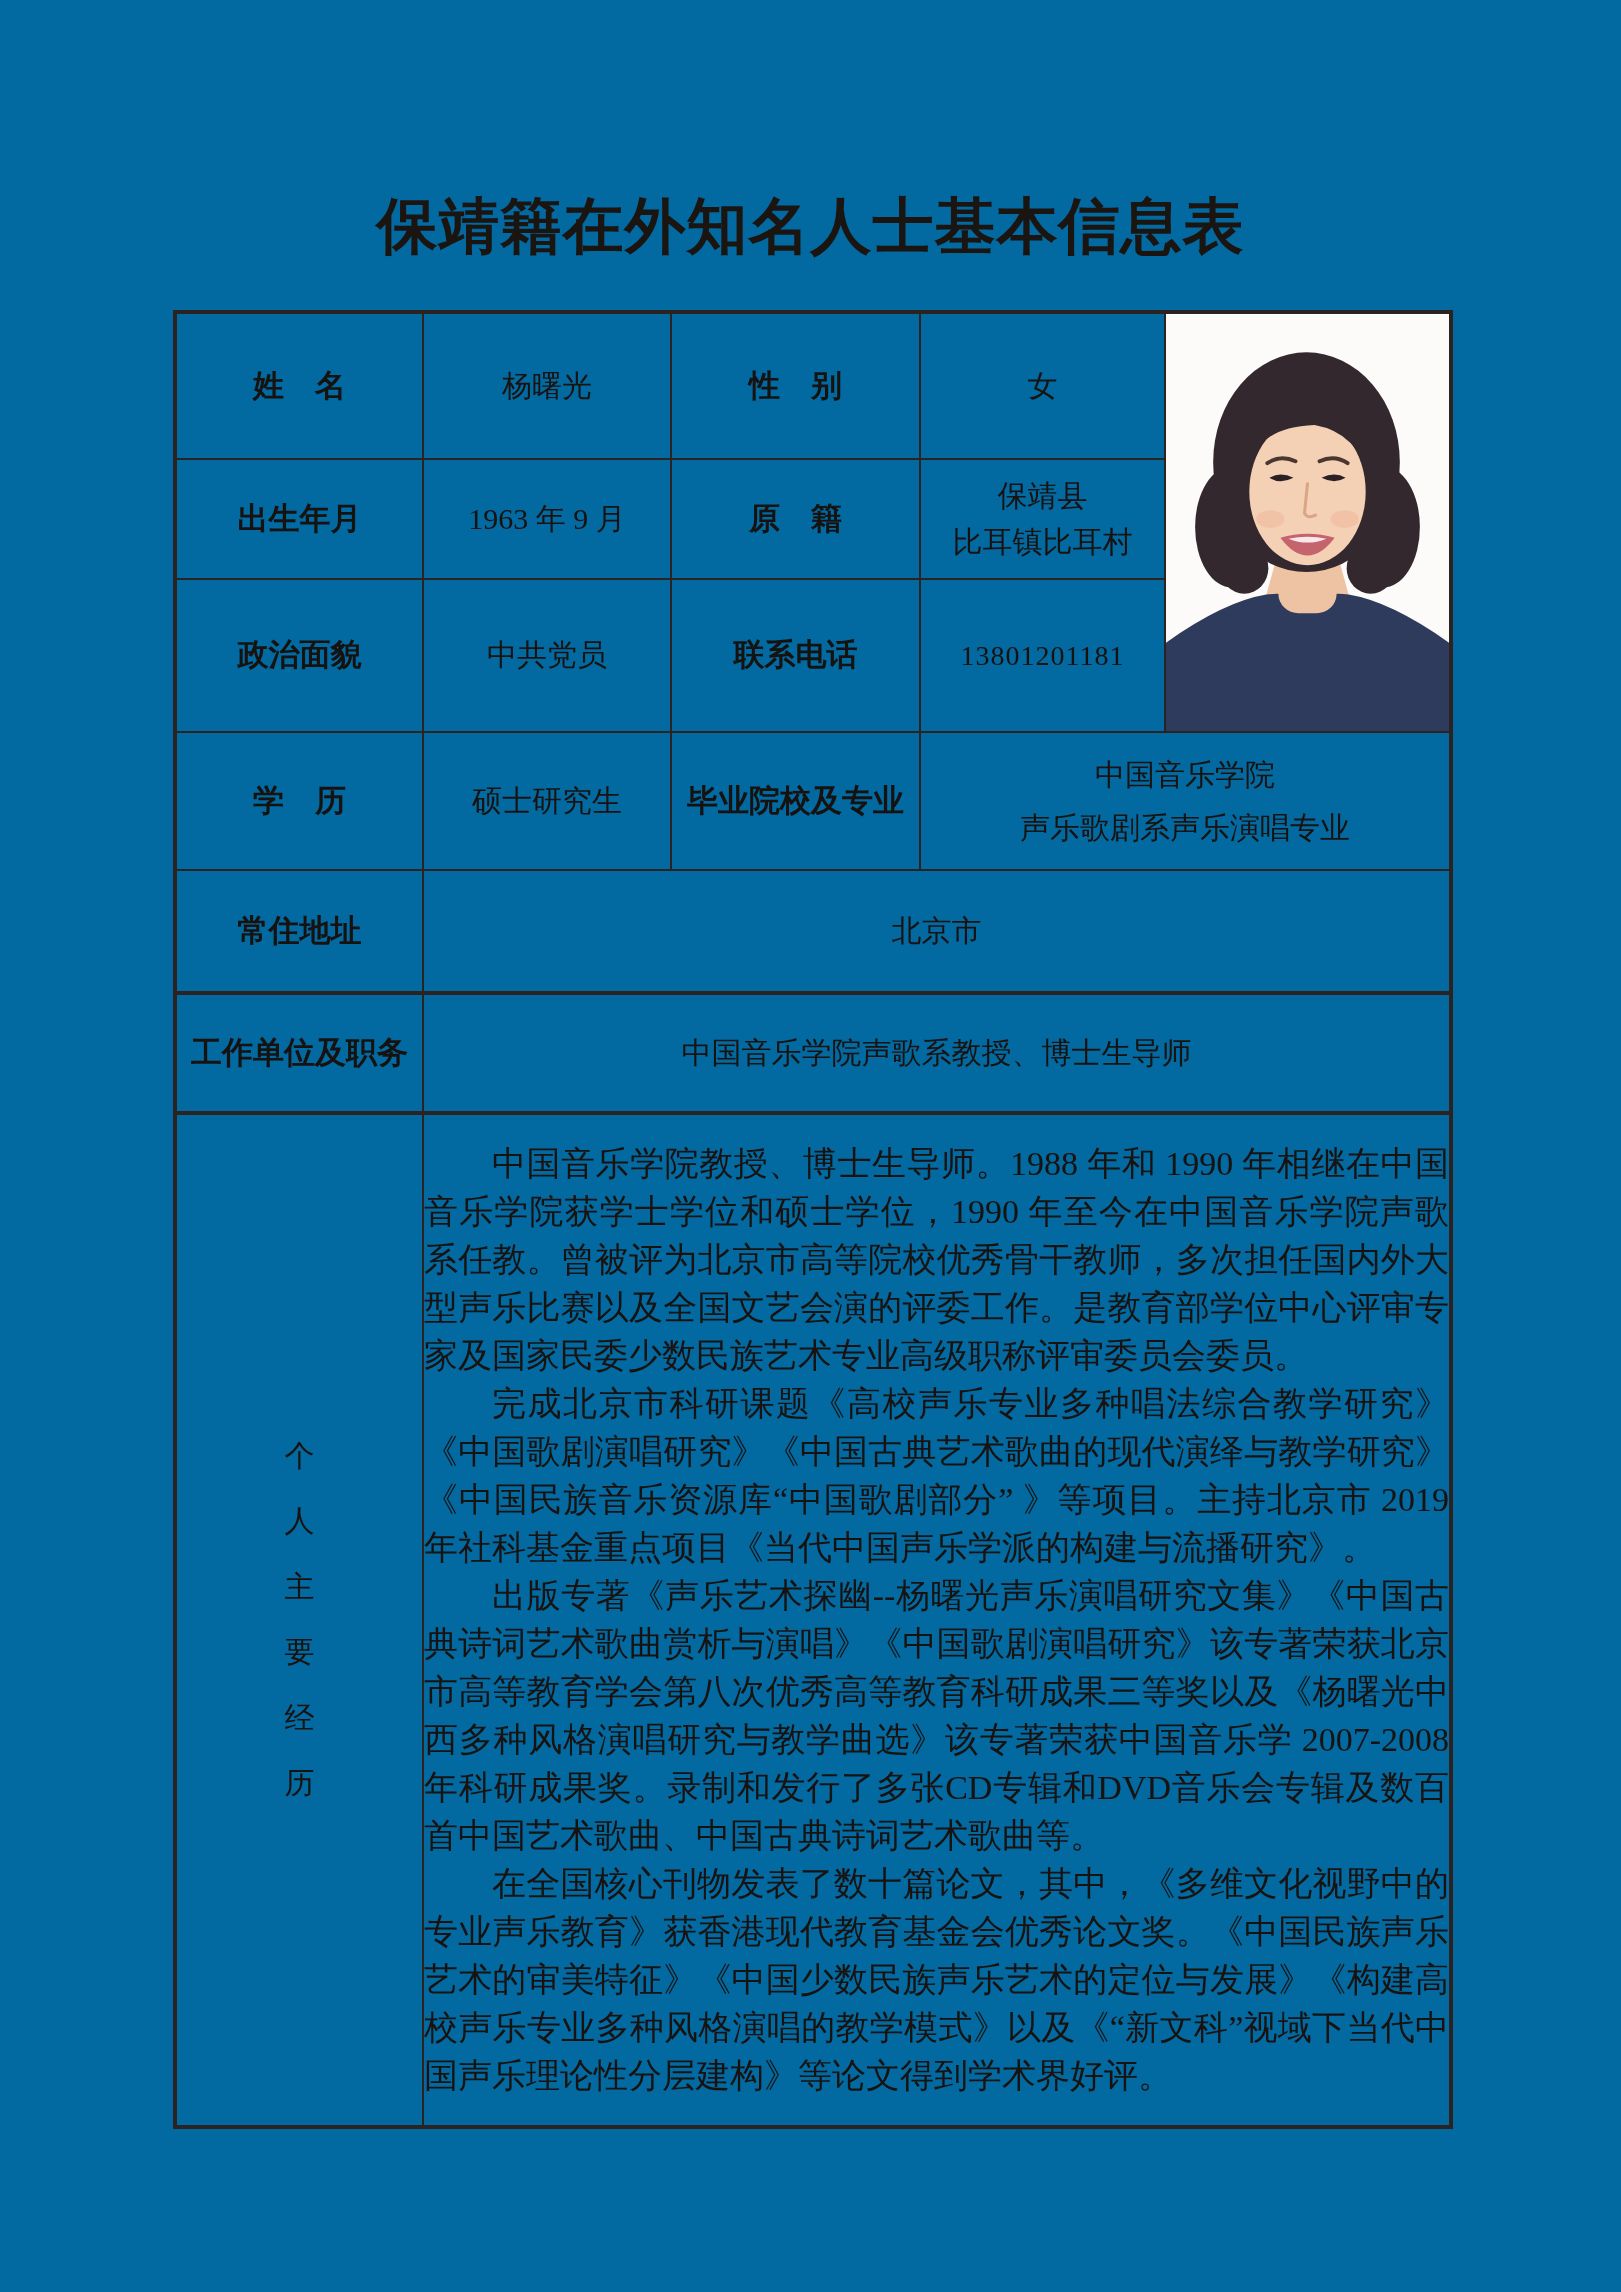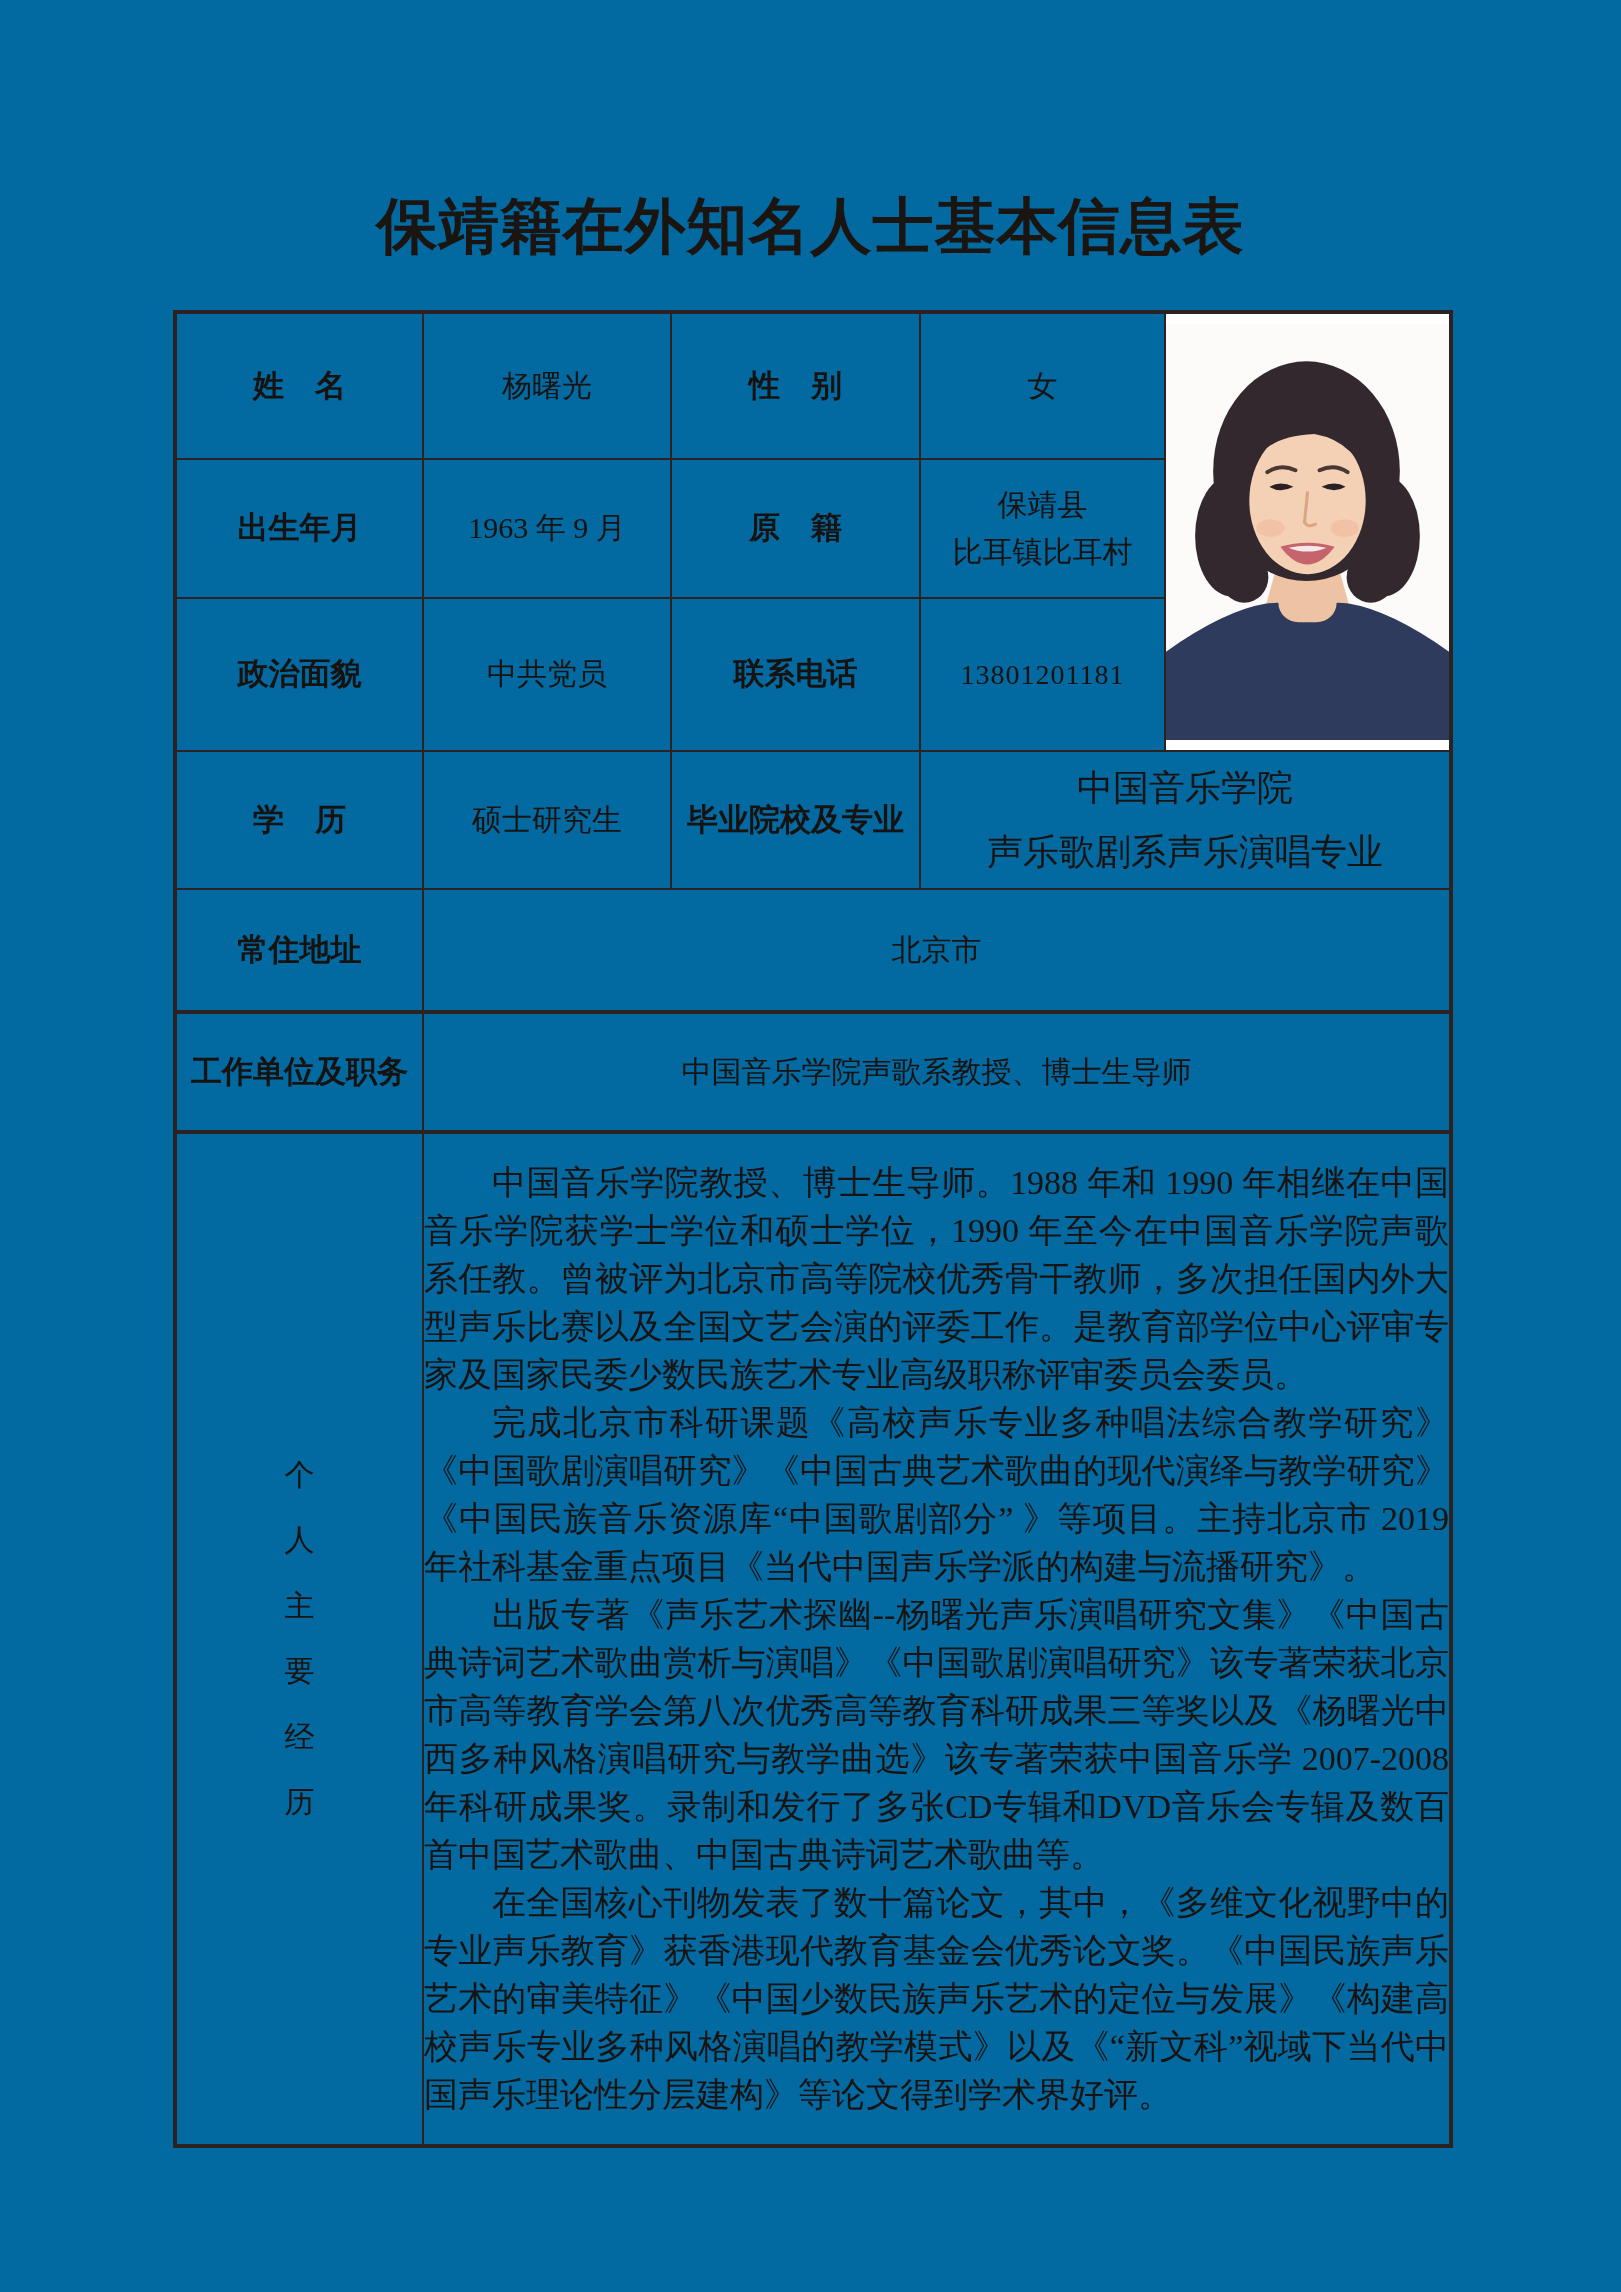--- a/index.html
+++ b/index.html
@@ -22,21 +22,21 @@
     padding:0;
     text-align:center;vertical-align:middle;
     overflow:hidden;
   }
   tr.sep td{border-bottom-width:4.9px;}
   .lbl{
     font-family:"Liberation Sans","DejaVu Sans",sans-serif;
     font-weight:700;font-size:31px;color:#161210;line-height:1.3;
   }
   .val{font-size:30px;line-height:1.55;color:#181310;margin-left:40px;}
-  .val2{font-size:36px;line-height:1.78;color:#181310;}
+  .val2{font-size:30px;line-height:1.78;color:#181310;}
   .phone{font-size:28px;letter-spacing:1px;}
   td.photo-cell{padding:4.9px;vertical-align:middle;background:#ffffff;}
   td.photo-cell svg{display:block;width:100%;height:416px;}
   td.bio-cell{
     vertical-align:top;text-align:left;
     padding:15.7px 19.6px 0 41px;
   }
   .bio-text p{
     margin:0;text-indent:2em;text-align:justify;
     font-size:34px;line-height:48px;color:#181310;
@@ -100,21 +100,21 @@
 
           <ellipse cx="104" cy="208" rx="14" ry="9" fill="#f0ac92" opacity="0.4"></ellipse>
           <ellipse cx="178" cy="208" rx="14" ry="9" fill="#f0ac92" opacity="0.4"></ellipse>
 
           <path d="M 114 227 Q 141 219 168 227 Q 155 245 141 245 Q 127 245 114 227 Z" fill="#c5646c"></path>
           <path d="M 122 228 Q 141 224 160 228 Q 141 236 122 228 Z" fill="#ffffff" opacity="0.85"></path>
         </svg>
       </td>
     </tr>
 
-    <tr style="height:139px">
+    <tr style="height:120px">
       <td class="lbl">出生年月</td>
       <td class="val">1963 年 9 月</td>
       <td class="lbl">原　籍</td>
       <td class="val">
         <div>保靖县</div>
         <div>比耳镇比耳村</div>
       </td>
     </tr>
 
     <tr style="height:153px">

